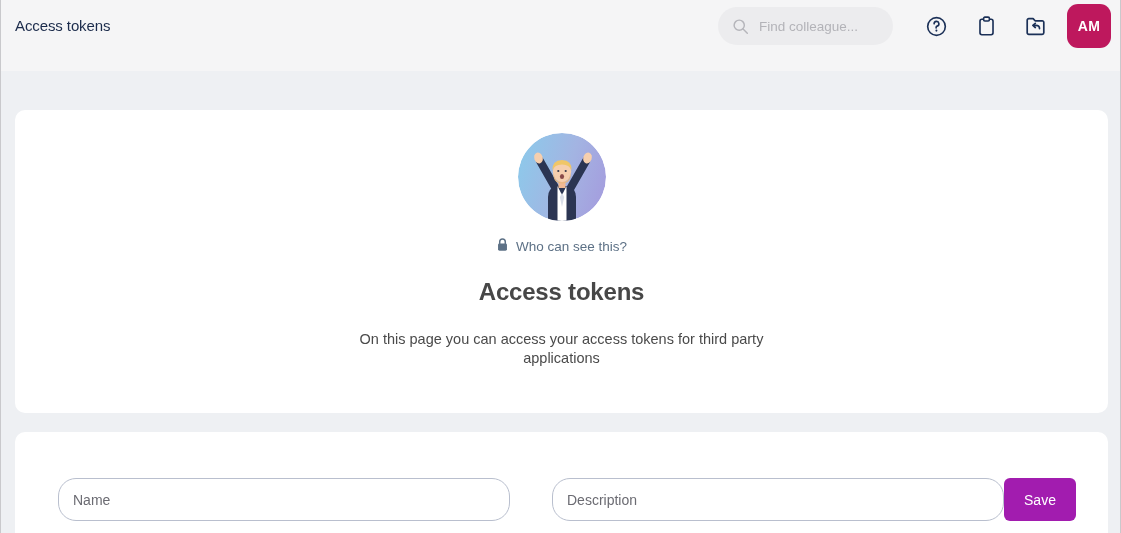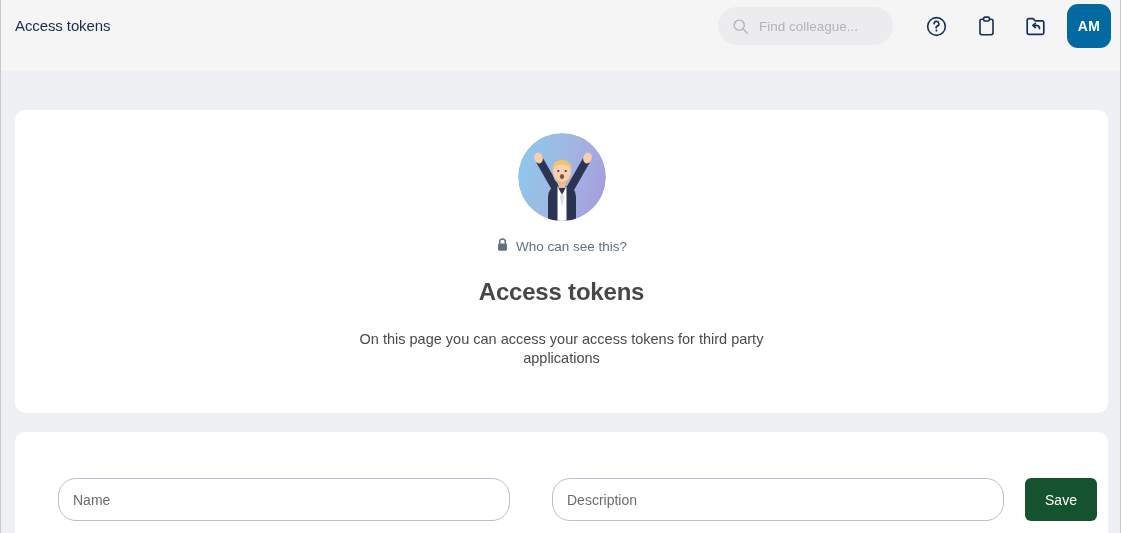--- a/index.html
+++ b/index.html
@@ -61,21 +61,21 @@
   .search-input::placeholder { color: #b3b3b8; }
   .icon-btn {
     width: 38px; height: 38px;
     display: flex; align-items: center; justify-content: center;
     margin-right: 12px;
     cursor: pointer;
   }
   .avatar-badge {
     width: 44px; height: 44px;
     border-radius: 11px;
-    background: #0369a1;
+    background: #be185d;
     color: #ffffff;
     display: flex; align-items: center; justify-content: center;
     font-size: 14px;
     font-weight: bold;
     letter-spacing: 0.3px;
     cursor: pointer;
   }
 
   
   .card {
@@ -145,24 +145,24 @@
     border-radius: 18px;
     background: #ffffff;
     font-family: "Liberation Sans", sans-serif;
     font-size: 14px;
     color: #4a4a4a;
     padding: 0 14px;
     outline: none;
   }
   .field::placeholder { color: #6b6b72; }
   .field-name { width: 452px; margin-right: 42px; }
-  .field-desc { width: 452px; margin-right: 21px; }
+  .field-desc { width: 452px; }
   .save-button {
     width: 72px; height: 43px;
-    background: #14532d;
+    background: #a21caf;
     border: none;
     border-radius: 6px;
     color: #ffffff;
     font-family: "Liberation Sans", sans-serif;
     font-size: 14px;
     cursor: default;
   }
 </style>
 </head>
 <body>

